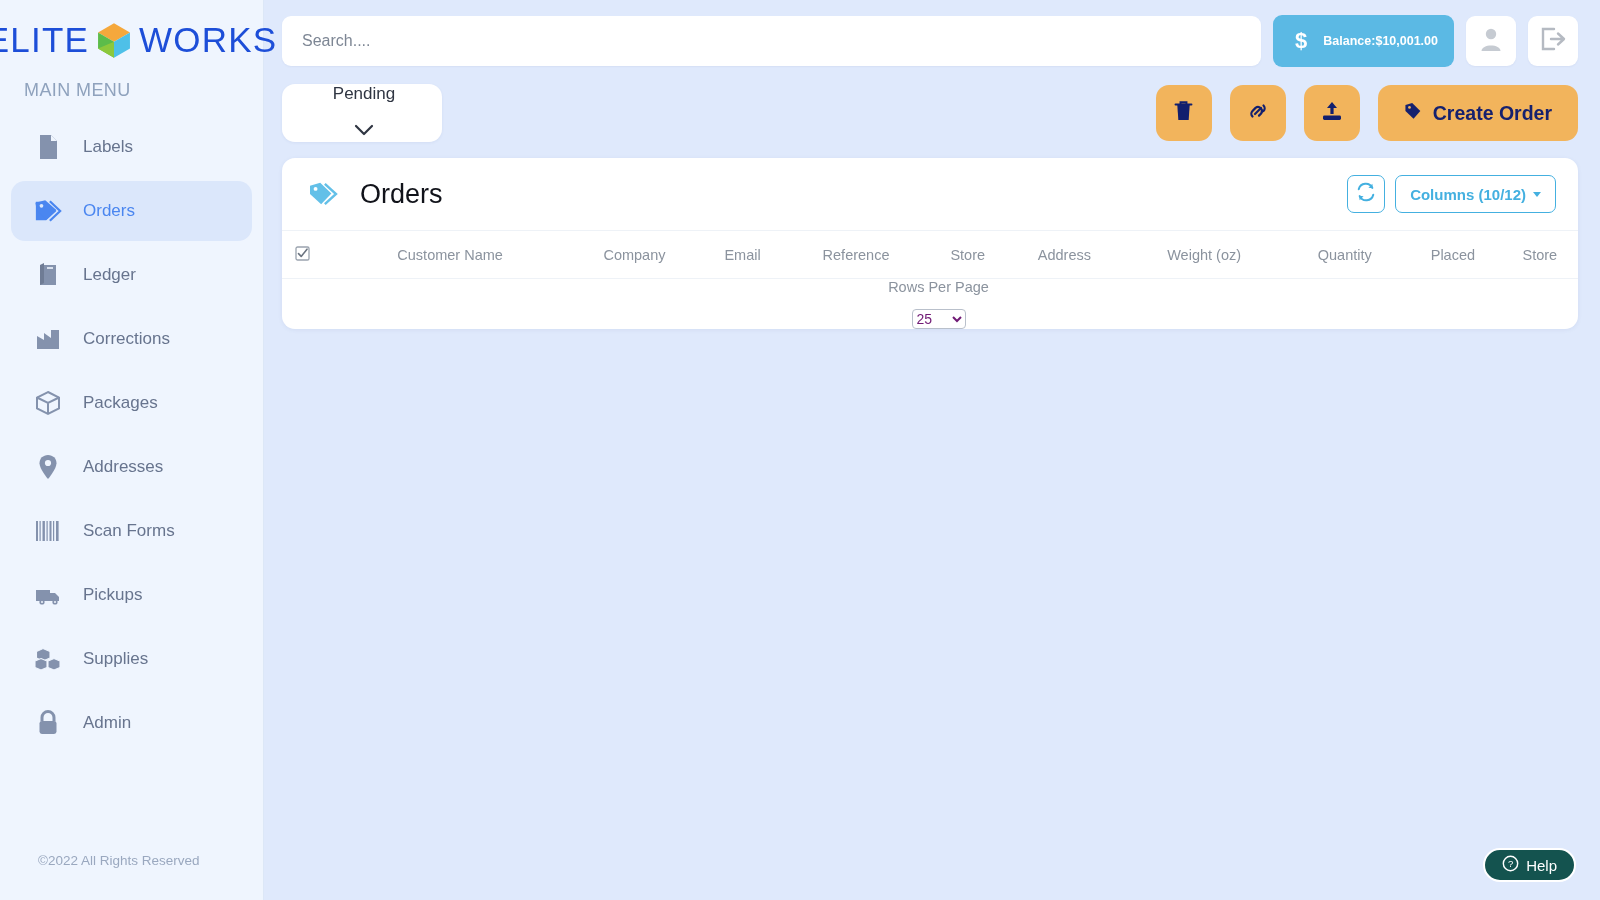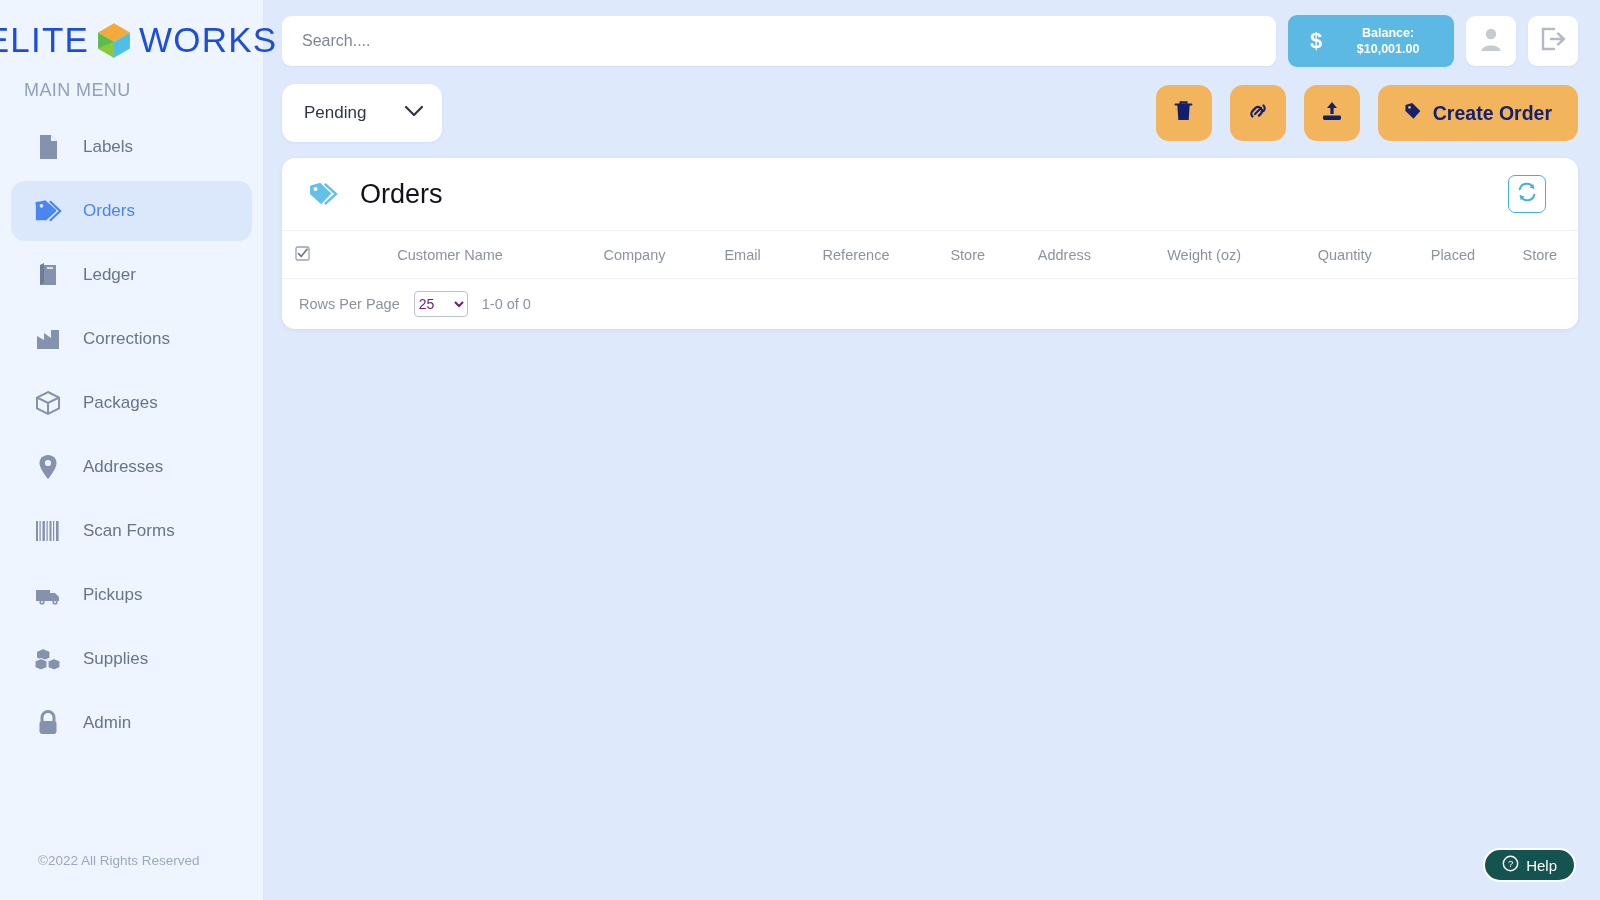--- a/index.html
+++ b/index.html
@@ -75,41 +75,42 @@
     box-shadow: 0 1px 2px rgba(60,90,140,.06);
   }
   .search-box::placeholder { color: #7d8694; }
   .balance-btn {
     height: 52px; min-width: 166px;
     background: #5bb9e4; border: none; border-radius: 9px;
     display: flex; align-items: center; gap: 10px;
     padding: 0 16px; cursor: pointer; color: #fff;
   }
   .balance-btn .dollar { font-size: 22px; font-weight: bold; padding: 0 6px; }
-  .balance-txt { display: flex; flex-direction: column; align-items: center; flex:1; }
+  .balance-txt { display: flex; flex-direction: row; align-items: center; flex:1; }
   .balance-txt span { font-size: 12.5px; font-weight: bold; line-height: 16px; }
   .icon-sq {
     width: 50px; height: 50px; flex: 0 0 50px;
     background: #fff; border: none; border-radius: 9px;
     display: flex; align-items: center; justify-content: center;
     cursor: pointer; color: #c6cbd2;
     box-shadow: 0 1px 2px rgba(60,90,140,.06);
   }
 
   .actionbar {
     display: flex; align-items: center;
     padding: 14px 22px 0 18px; height: 76px;
   }
   .status-select {
     width: 160px; height: 58px;
     background: #fff; border: none; border-radius: 13px;
     display: flex; align-items: center; justify-content: space-between;
     padding: 0 18px 0 22px; cursor: pointer;
     font-size: 17px; color: #2f3542;
     box-shadow: 0 1px 3px rgba(60,90,140,.07);
+    flex-direction: column;
   }
   .spacer { flex: 1; }
   .orange-sq {
     width: 56px; height: 56px; flex: 0 0 56px;
     background: #f2b45c; border: none; border-radius: 13px;
     display: flex; align-items: center; justify-content: center;
     cursor: pointer; color: #121f6e; margin-left: 18px;
   }
   .create-btn {
     height: 56px; background: #f2b45c; border: none; border-radius: 13px;
@@ -154,21 +155,21 @@
   table.orders thead th {
     border-top: 1px solid #eef2f7;
     border-bottom: 1px solid #eef2f7;
     height: 48px;
     font-size: 14.5px; font-weight: 400; color: #8b939e;
     text-align: center; white-space: nowrap;
   }
   table.orders thead th.cb { width: 52px; text-align: left; padding-left: 13px; }
 
   .pager {
-    display: flex; align-items: center; height: 50px; padding: 0 0 0 17px; gap: 14px;
+    display: flex; align-items: center; height: 50px; padding: 0 0 0 17px; gap: 14px; flex-direction: column;
   }
   .pager .lbl { font-size: 14.5px; color: #8b939e; }
   .pager select {
     width: 54px; height: 26px; font-size: 14px; color: #701a75;
     border: 1px solid #b9c0cb; border-radius: 4px; background: #fff;
     font-family: "Liberation Sans", sans-serif;
   }
 
   .help-pill {
     position: absolute; right: 24px; bottom: 18px;
@@ -419,20 +420,24 @@
         <div class="spacer"></div>
         <div class="refresh-btn">
           <span>
             <svg width="20" height="20" viewBox="0 0 22 22">
               <path d="M3 8 A8 8 0 0 1 18 6.5" fill="none" stroke="currentColor" stroke-width="2.2" stroke-linecap="round"></path>
               <path d="M19 14 A8 8 0 0 1 4 15.5" fill="none" stroke="currentColor" stroke-width="2.2" stroke-linecap="round"></path>
               <path d="M18 2 L18.6 7 L13.7 6.4 Z" fill="currentColor"></path>
               <path d="M4 20 L3.4 15 L8.3 15.6 Z" fill="currentColor"></path>
             </svg>
           </span>
+        </div>
+        <div class="columns-btn">
+          <span>Columns (10/12)</span>
+          <span class="caret"></span>
         </div>
       </div>
 
       <table class="orders">
         <thead>
           <tr>
             <th class="cb">
               <span>
                 <svg width="15" height="15" viewBox="0 0 15 15">
                   <rect x="1" y="1" width="13" height="13" rx="1.6" fill="none" stroke="#9aa3ae" stroke-width="1.3"></rect>

